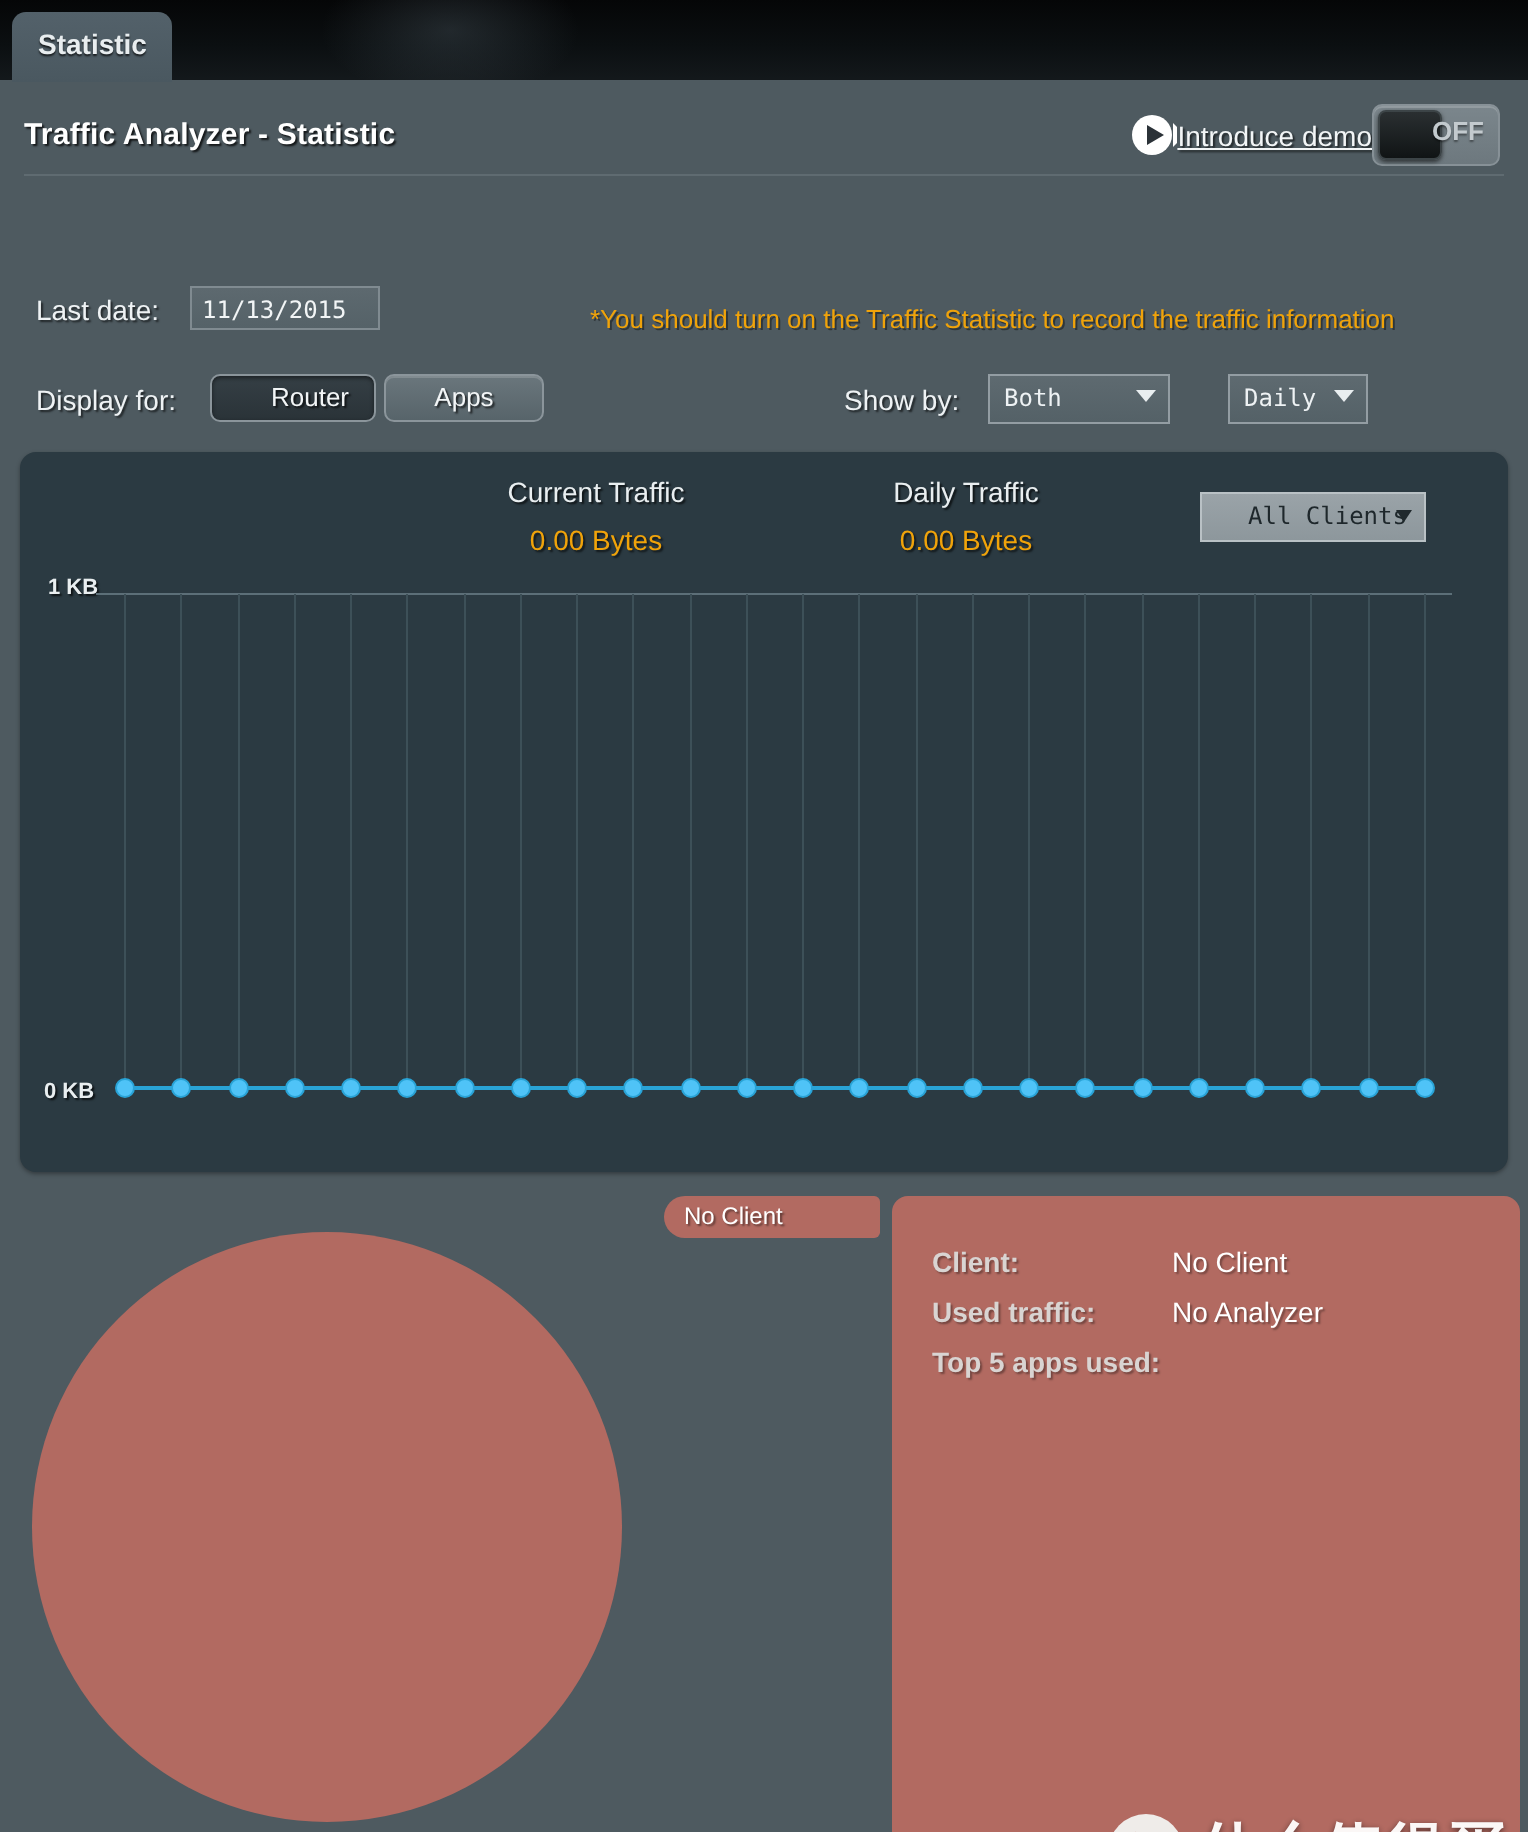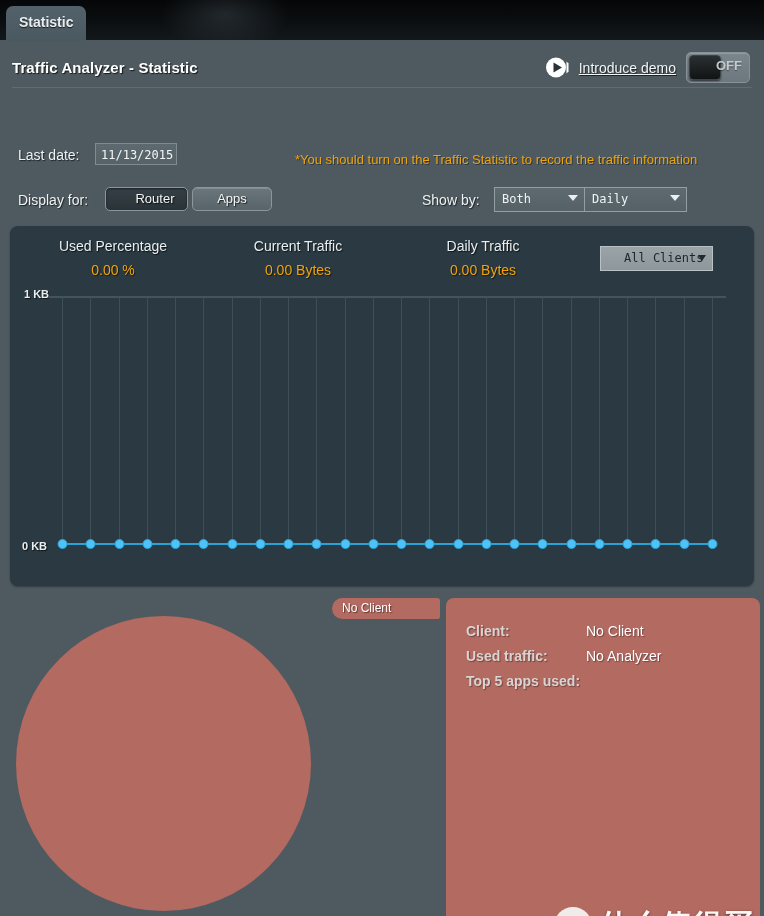--- a/index.html
+++ b/index.html
@@ -65,21 +65,21 @@
 
   
   #hdr-title {
     position: absolute; left: 12px; top: 19px;
     font-size: 15px; font-weight: bold; color: #ffffff;
     text-shadow: 1px 1px 1px rgba(0,0,0,.75);
     letter-spacing: .1px;
   }
   #demo-wrap{
     position:absolute; right:14px; top:12px;
-    display:flex; align-items:center; gap:10px;
+    display:flex; align-items:center; gap:0;
   }
   #play-icon{
     width: 23px; height: 23px; position: relative;
   }
   #introduce-demo{
     color:#f2f5f6; font-size:14px; text-decoration:underline;
     text-shadow:1px 1px 1px rgba(0,0,0,.6); cursor:pointer;
   }
   #onoff {
     width: 62px; height: 29px; border-radius: 5px;
@@ -106,21 +106,21 @@
   }
 
   
   .lbl {
     color: #eef2f4; font-size: 14px;
     text-shadow: 1px 1px 1px rgba(0,0,0,.6);
   }
   #lastdate-label{ position:absolute; left:18px; top:107px; }
   #lastdate-input{
     position:absolute; left:95px; top:103px;
-    width: 82px; height:22px; line-height:22px;
+    width: 95px; height:22px; line-height:22px;
     background: linear-gradient(180deg,#5d696f 0%,#556268 100%);
     border:1px solid #808b91;
     color:#f2f5f6;
     font-family:"DejaVu Sans Mono", monospace;
     font-size:12px;
     padding:0 5px;
     box-sizing:border-box;
   }
   #warn-text{
     position:absolute; left:295px; top:112px;
@@ -162,21 +162,21 @@
     line-height:23px;
     padding-left:7px;
     cursor:pointer;
   }
   .sel-box .caret{
     position:absolute; right:6px; top:7px;
     width:0;height:0;border-left:5px solid transparent;border-right:5px solid transparent;
     border-top:6px solid #e9eef0;
   }
   #sel-both{ left:494px; width:91px; }
-  #sel-daily{ left:584px; width:103px; }
+  #sel-daily{ left:614px; width:70px; }
 
   
   #chart-panel{
     position:absolute; left:10px; top:186px;
     width:744px; height:360px;
     background:#2b3a42;
     border-radius:8px;
     box-shadow: 0 1px 2px rgba(0,0,0,.35);
   }
   .stat-col{
@@ -323,24 +323,20 @@
     <span>Both</span>
     <span class="caret"></span>
   </div>
   <div id="sel-daily" class="sel-box">
     <span>Daily</span>
     <span class="caret"></span>
   </div>
 
   <div id="chart-panel">
 
-    <div id="col-used" class="stat-col">
-      <div class="stat-name">Used Percentage</div>
-      <div class="stat-val">0.00 %</div>
-    </div>
     <div id="col-current" class="stat-col">
       <div class="stat-name">Current Traffic</div>
       <div class="stat-val">0.00 Bytes</div>
     </div>
     <div id="col-daily" class="stat-col">
       <div class="stat-name">Daily Traffic</div>
       <div class="stat-val">0.00 Bytes</div>
     </div>
 
     <div id="client-select">

